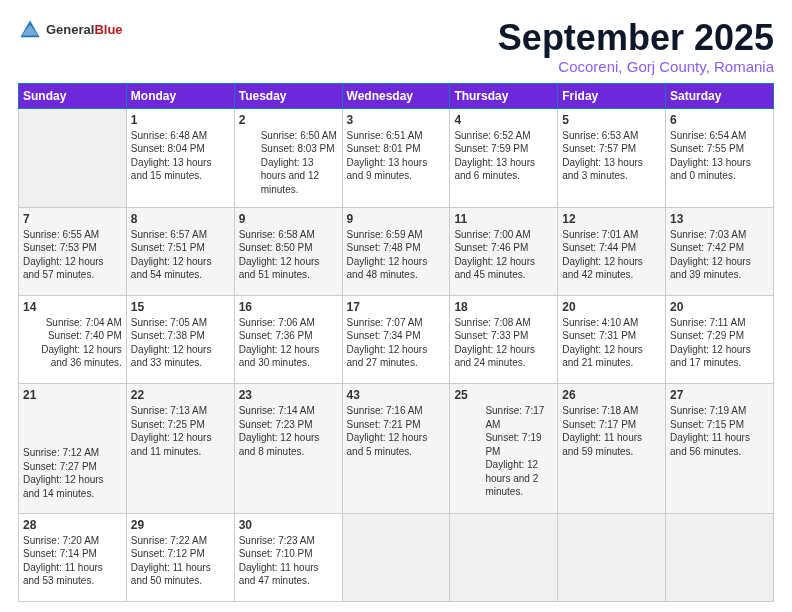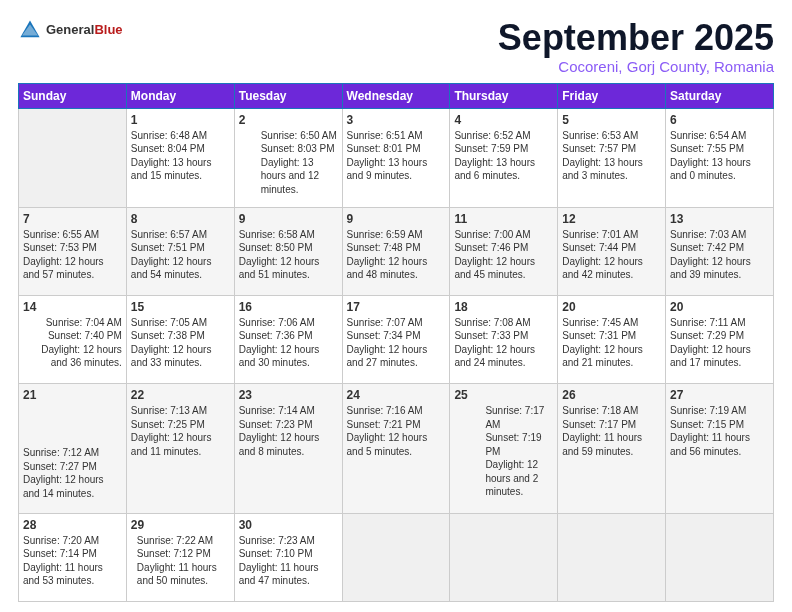--- a/index.html
+++ b/index.html
@@ -237,21 +237,21 @@
 Daylight: 12 hours and 27 minutes.</div>
           </td>
           <td>
             <span class="day-number">18</span>
             <div class="day-info" style="white-space: pre-line;">Sunrise: 7:08 AM
 Sunset: 7:33 PM
 Daylight: 12 hours and 24 minutes.</div>
           </td>
           <td>
             <span class="day-number">20</span>
-            <div class="day-info" style="white-space: pre-line;">Sunrise: 7:45 AM
+            <div class="day-info" style="white-space: pre-line;">Sunrise: 4:10 AM
 Sunset: 7:31 PM
 Daylight: 12 hours and 21 minutes.</div>
           </td>
           <td>
             <span class="day-number">20</span>
             <div class="day-info" style="white-space: pre-line;">Sunrise: 7:11 AM
 Sunset: 7:29 PM
 Daylight: 12 hours and 17 minutes.</div>
           </td>
         </tr>
@@ -268,21 +268,21 @@
 Sunset: 7:25 PM
 Daylight: 12 hours and 11 minutes.</div>
           </td>
           <td>
             <span class="day-number">23</span>
             <div class="day-info" style="white-space: pre-line;">Sunrise: 7:14 AM
 Sunset: 7:23 PM
 Daylight: 12 hours and 8 minutes.</div>
           </td>
           <td>
-            <span class="day-number">24</span>
+            <span class="day-number">43</span>
             <div class="day-info" style="white-space: pre-line;">Sunrise: 7:16 AM
 Sunset: 7:21 PM
 Daylight: 12 hours and 5 minutes.</div>
           </td>
           <td>
             <span class="day-number">25</span>
             <div class="day-info" style="white-space: pre-line; margin-left: 31px;">Sunrise: 7:17 AM
 Sunset: 7:19 PM
 Daylight: 12 hours and 2 minutes.</div>
           </td>
@@ -301,21 +301,21 @@
         </tr>
         <tr>
           <td>
             <span class="day-number">28</span>
             <div class="day-info" style="white-space: pre-line;">Sunrise: 7:20 AM
 Sunset: 7:14 PM
 Daylight: 11 hours and 53 minutes.</div>
           </td>
           <td>
             <span class="day-number">29</span>
-            <div class="day-info" style="white-space: pre-line; margin-left: 6px;">Sunrise: 7:22 AM
+            <div class="day-info" style="white-space: pre-line;">Sunrise: 7:22 AM
 Sunset: 7:12 PM
 Daylight: 11 hours and 50 minutes.</div>
           </td>
           <td>
             <span class="day-number">30</span>
             <div class="day-info" style="white-space: pre-line;">Sunrise: 7:23 AM
 Sunset: 7:10 PM
 Daylight: 11 hours and 47 minutes.</div>
           </td>
           <td class="empty-cell"></td>

